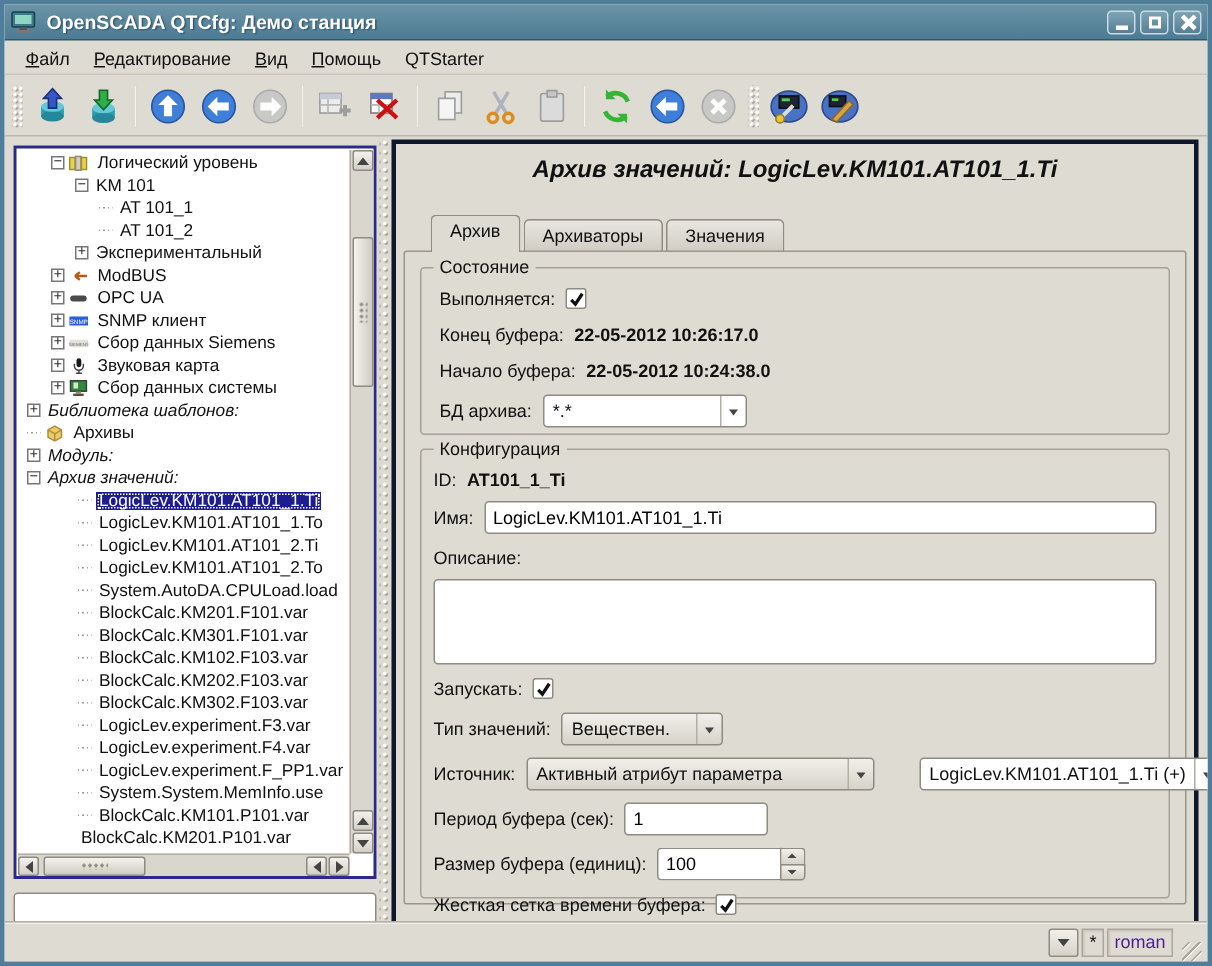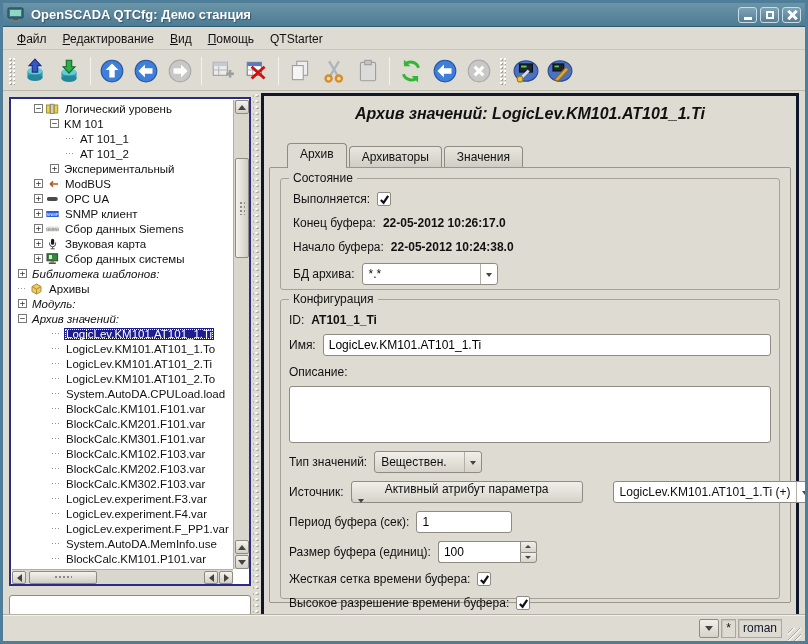--- a/index.html
+++ b/index.html
@@ -135,21 +135,21 @@
   .spin .spin-btn:last-child{border-radius:0 0 3px 0;}
   .spin .arr{border-width:3px;}
 
   
   .statusbar{position:absolute;left:0;bottom:0;right:0;height:27px;background:#dedbd3;
     border-top:1px solid #b5b1a7;box-shadow:inset 0 1px 0 #f2f0ea;display:flex;align-items:center;justify-content:flex-end;padding:0 4px;}
   .sb-drop{width:20px;height:19px;border:1px solid #8f8b82;border-radius:2px;background:linear-gradient(#f1efe9,#d6d3ca);
     display:flex;align-items:center;justify-content:center;margin-right:2px;cursor:pointer;}
   .sb-cell{height:19px;border:1px solid #aba79d;box-shadow:inset 1px 1px 1px #c9c5bb;display:flex;align-items:center;
     padding:0 4px;margin-right:2px;background:#dedbd3;}
-  .sb-user{color:#0f172a;}
+  .sb-user{color:#4c1d95;}
   .resize-grip{width:13px;height:13px;margin-left:4px;align-self:flex-end;
     background-image:repeating-linear-gradient(135deg,transparent 0 3px,#aaa69c 3px 4px,#f4f2ec 4px 5px);}
 </style>
 </head>
 <body>
 
 <div class="window">
 
   <div class="titlebar">
     <span class="app-icon">
@@ -477,25 +477,20 @@
             <span class="t-label">LogicLev.KM101.AT101_2.To</span>
           </div>
           <div class="tree-row">
             <span style="width: 40px; flex: 0 0 auto;"></span>
             <span class="connector"></span>
             <span class="t-label">System.AutoDA.CPULoad.load</span>
           </div>
           <div class="tree-row">
             <span style="width: 40px; flex: 0 0 auto;"></span>
             <span class="connector"></span>
-            <span class="t-label">BlockCalc.KM101.F101.var</span>
-          </div>
-          <div class="tree-row">
-            <span style="width: 40px; flex: 0 0 auto;"></span>
-            <span class="connector"></span>
             <span class="t-label">BlockCalc.KM201.F101.var</span>
           </div>
           <div class="tree-row">
             <span style="width: 40px; flex: 0 0 auto;"></span>
             <span class="connector"></span>
             <span class="t-label">BlockCalc.KM301.F101.var</span>
           </div>
           <div class="tree-row">
             <span style="width: 40px; flex: 0 0 auto;"></span>
             <span class="connector"></span>
@@ -522,21 +517,21 @@
             <span class="t-label">LogicLev.experiment.F4.var</span>
           </div>
           <div class="tree-row">
             <span style="width: 40px; flex: 0 0 auto;"></span>
             <span class="connector"></span>
             <span class="t-label">LogicLev.experiment.F_PP1.var</span>
           </div>
           <div class="tree-row">
             <span style="width: 40px; flex: 0 0 auto;"></span>
             <span class="connector"></span>
-            <span class="t-label">System.AutoDA.MemInfo.use</span>
+            <span class="t-label">System.System.MemInfo.use</span>
           </div>
           <div class="tree-row">
             <span style="width: 40px; flex: 0 0 auto;"></span>
             <span class="connector"></span>
             <span class="t-label">BlockCalc.KM101.P101.var</span>
           </div>
           <div class="tree-row">
             <span style="width: 40px; flex: 0 0 auto;"></span>
             <span class="t-label">BlockCalc.KM201.P101.var</span>
           </div>
@@ -620,31 +615,39 @@
             <span class="flabel">Имя:</span>
             <input class="tinput" style="flex: 1 1 0%;" value="LogicLev.KM101.AT101_1.Ti">
           </div>
           <div class="frow" style="margin-bottom:6px;">
             <span class="flabel">Описание:</span>
           </div>
           <div class="frow">
             <textarea class="textarea" style=""></textarea>
           </div>
           <div class="frow">
+            <span class="flabel">Запускать:</span>
+            <span class="checkbox">
+                <svg viewBox="0 0 12 12">
+                  <path d="M2 6.5l3 3 5-7.5" stroke="#111" stroke-width="2.4" fill="none"></path>
+                </svg>
+              </span>
+          </div>
+          <div class="frow">
             <span class="flabel">Тип значений:</span>
             <span class="combo" style="width:108px;">
               <span class="combo-text">Веществен.</span>
               <span class="combo-btn">
                   <span class="arr down"></span>
                 </span>
             </span>
           </div>
           <div class="frow">
             <span class="flabel">Источник:</span>
-            <span class="combo" style="width:232px;margin-right:6px;flex-direction:column;">
+            <span class="combo" style="width:232px;margin-right:6px;">
               <span class="combo-text">Активный атрибут параметра</span>
               <span class="combo-btn">
                   <span class="arr down"></span>
                 </span>
             </span>
             <span class="combo white" style="flex:1;margin-left:24px;">
               <span class="combo-text">LogicLev.KM101.AT101_1.Ti (+)</span>
               <span class="combo-btn">
                   <span class="arr down"></span>
                 </span>

